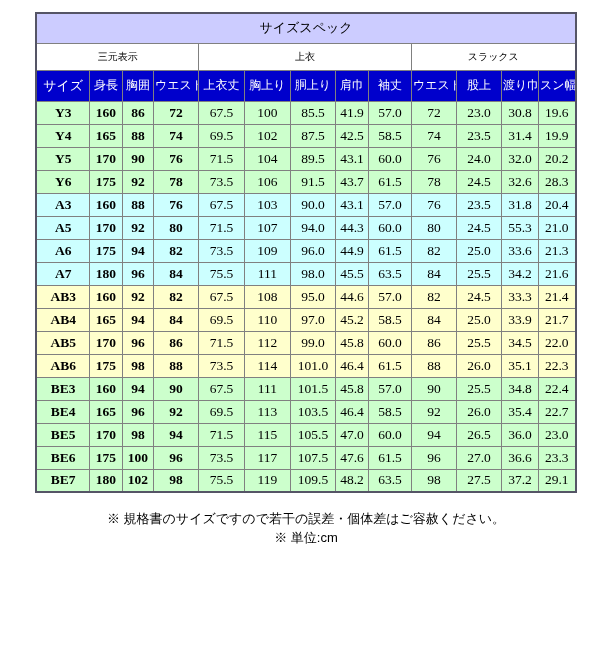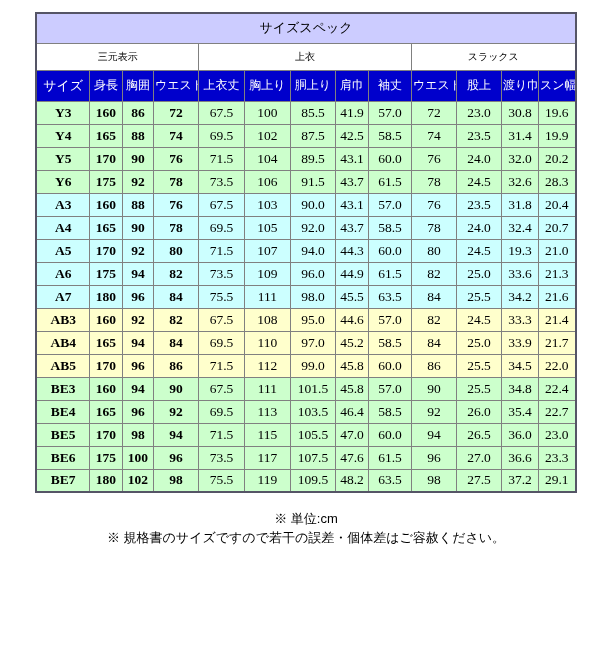--- a/index.html
+++ b/index.html
@@ -189,47 +189,32 @@
           <td>103</td>
           <td>90.0</td>
           <td>43.1</td>
           <td>57.0</td>
           <td>76</td>
           <td>23.5</td>
           <td>31.8</td>
           <td>20.4</td>
         </tr>
         <tr class="band-a">
-          <td class="bold">A4</td>
-          <td class="bold">165</td>
-          <td class="bold">90</td>
-          <td class="bold">78</td>
-          <td>69.5</td>
-          <td>105</td>
-          <td>92.0</td>
-          <td>43.7</td>
-          <td>58.5</td>
-          <td>78</td>
-          <td>24.0</td>
-          <td>32.4</td>
-          <td>20.7</td>
-        </tr>
-        <tr class="band-a">
           <td class="bold">A5</td>
           <td class="bold">170</td>
           <td class="bold">92</td>
           <td class="bold">80</td>
           <td>71.5</td>
           <td>107</td>
           <td>94.0</td>
           <td>44.3</td>
           <td>60.0</td>
           <td>80</td>
           <td>24.5</td>
-          <td>19.3</td>
+          <td>55.3</td>
           <td>21.0</td>
         </tr>
         <tr class="band-a">
           <td class="bold">A6</td>
           <td class="bold">175</td>
           <td class="bold">94</td>
           <td class="bold">82</td>
           <td>73.5</td>
           <td>109</td>
           <td>96.0</td>
@@ -293,20 +278,35 @@
           <td>71.5</td>
           <td>112</td>
           <td>99.0</td>
           <td>45.8</td>
           <td>60.0</td>
           <td>86</td>
           <td>25.5</td>
           <td>34.5</td>
           <td>22.0</td>
         </tr>
+        <tr class="band-ab">
+          <td class="bold">AB6</td>
+          <td class="bold">175</td>
+          <td class="bold">98</td>
+          <td class="bold">88</td>
+          <td>73.5</td>
+          <td>114</td>
+          <td>101.0</td>
+          <td>46.4</td>
+          <td>61.5</td>
+          <td>88</td>
+          <td>26.0</td>
+          <td>35.1</td>
+          <td>22.3</td>
+        </tr>
         <tr class="band-be">
           <td class="bold">BE3</td>
           <td class="bold">160</td>
           <td class="bold">94</td>
           <td class="bold">90</td>
           <td>67.5</td>
           <td>111</td>
           <td>101.5</td>
           <td>45.8</td>
           <td>57.0</td>
@@ -372,16 +372,16 @@
           <td>63.5</td>
           <td>98</td>
           <td>27.5</td>
           <td>37.2</td>
           <td>29.1</td>
         </tr>
       </tbody>
   </table>
 
   <div class="footer">
+    <div>※ 規格書のサイズですので若干の誤差・個体差はご容赦ください。</div>
     <div>※ 単位:cm</div>
-    <div>※ 規格書のサイズですので若干の誤差・個体差はご容赦ください。</div>
   </div>
 </div>
 
 </body></html>

